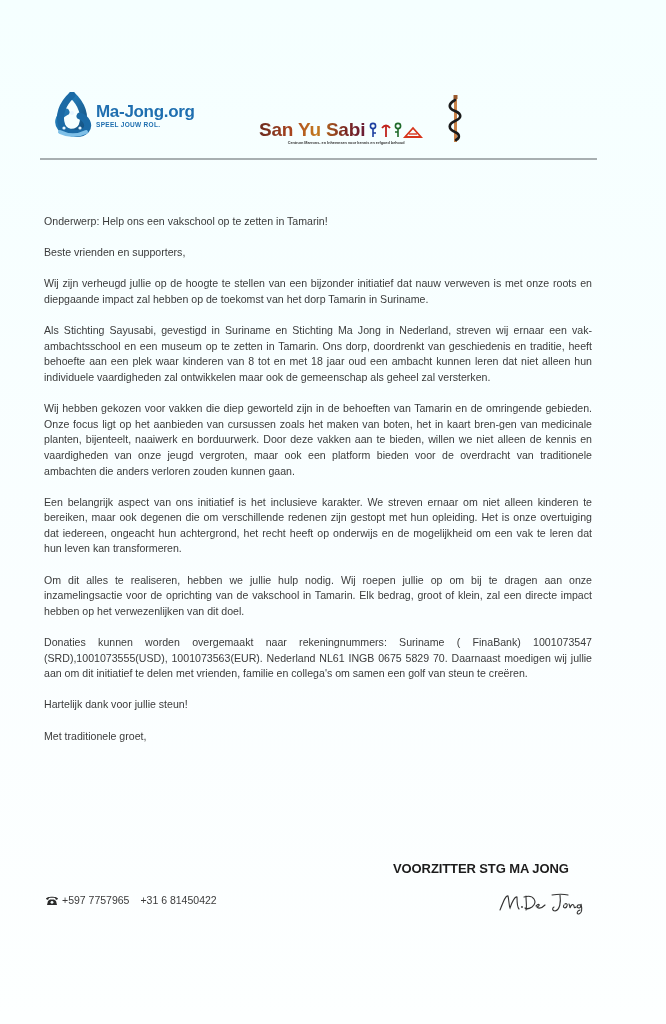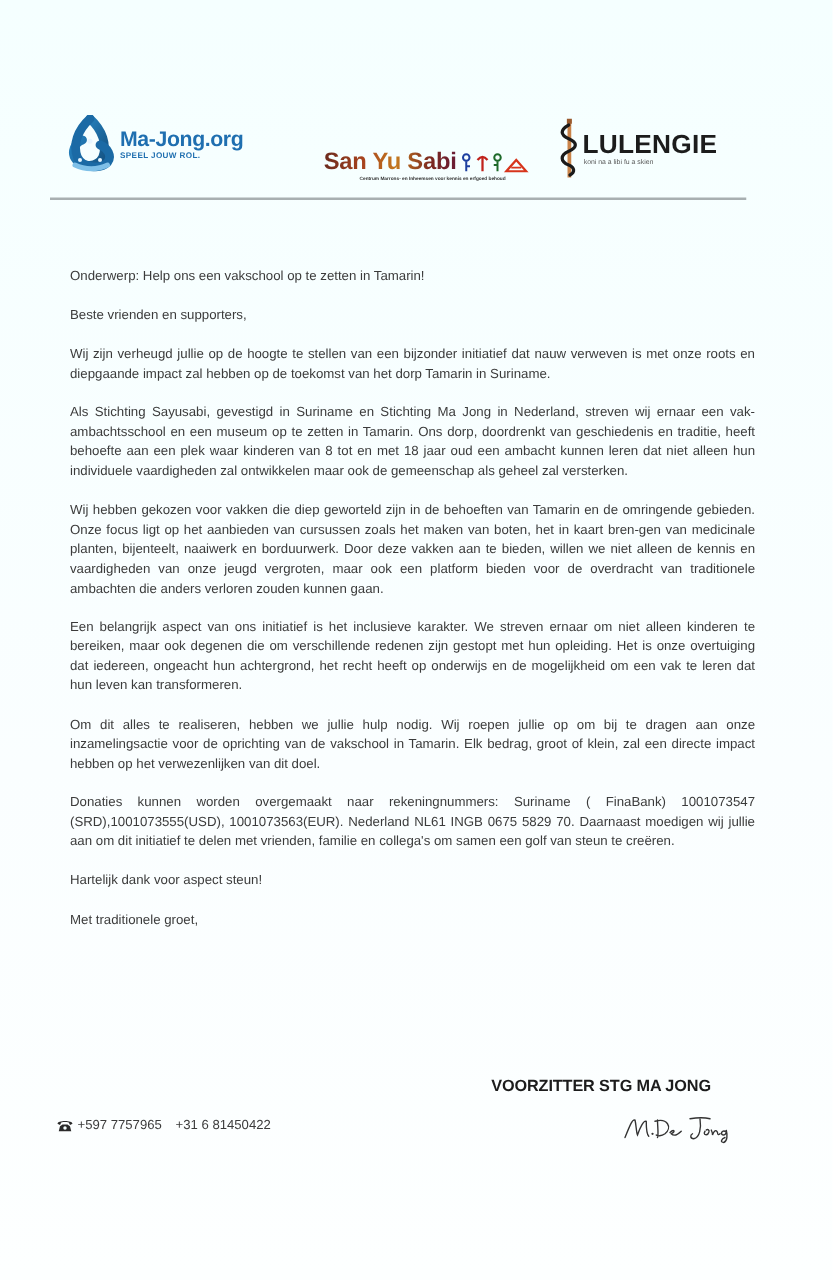--- a/index.html
+++ b/index.html
@@ -31,21 +31,21 @@
 
   
   .logo-lulengie { left: 446px; top: 94px; }
   .lul-mark { width: 18px; height: 50px; }
   .lul-text { display: flex; flex-direction: column; margin-left: 2px; }
   .lul-name { font-weight: bold; font-size: 21px; color: #1c1c1c; line-height: 22px; letter-spacing: 0.2px; }
   .lul-tag { font-size: 5.5px; color: #555; line-height: 7px; margin-left: 1px; }
 
   .divider { position: absolute; left: 40px; top: 158px; width: 557px; height: 2px; background: #a8afb1; }
 
-  .letter { position: absolute; left: 56px; top: 214px; width: 548px; font-size: 10.6px; line-height: 15.6px; color: #3b3b3b; }
+  .letter { position: absolute; left: 44px; top: 214px; width: 548px; font-size: 10.6px; line-height: 15.6px; color: #3b3b3b; }
   .letter p { margin: 0 0 15.6px 0; text-align: justify; }
   .letter p.nojust { text-align: left; }
 
   .signoff-title { position: absolute; left: 393px; top: 861px; font-weight: bold; font-size: 13px; color: #1c1c1c; letter-spacing: -0.1px; }
   .signature { position: absolute; left: 496px; top: 890px; width: 100px; height: 26px; }
 
   .contact { position: absolute; left: 45px; top: 894px; display: flex; align-items: flex-end; font-size: 10.5px; color: #3b3b3b; }
   .phone-icon { width: 14px; height: 11px; margin-right: 3px; }
   .phone-2 { margin-left: 11px; }
 </style>
@@ -91,39 +91,35 @@
     </div>
     <span class="sanyu-sub">Centrum Marrons- en Inheemsen voor kennis en erfgoed behoud</span>
   </div>
 
   <div class="logo logo-lulengie">
     <svg class="lul-mark" viewBox="0 0 18 50">
       <rect x="8" y="2" width="3" height="46" fill="#c9834a"></rect>
       <rect x="7.5" y="1" width="4" height="4" fill="#9a5a2e"></rect>
       <path d="M9 6 C 2 10, 2 14, 9 17 C 16 20, 16 24, 9 27 C 2 30, 2 35, 9 38 C 14 40, 14 44, 10 46" fill="none" stroke="#1a1a1a" stroke-width="2.6" stroke-linecap="round"></path>
     </svg>
-    <div class="lul-text">
-      <span class="lul-name">LULENGIE</span>
-      <span class="lul-tag">koni na a libi fu a skien</span>
-    </div>
   </div>
 
   <div class="divider"></div>
 </div>
 
 <div class="letter">
   <p class="nojust">Onderwerp: Help ons een vakschool op te zetten in Tamarin!</p>
   <p class="nojust">Beste vrienden en supporters,</p>
   <p>Wij zijn verheugd jullie op de hoogte te stellen van een bijzonder initiatief dat nauw verweven is met onze roots en diepgaande impact zal hebben op de toekomst van het dorp Tamarin in Suriname.</p>
   <p>Als Stichting Sayusabi, gevestigd in Suriname en Stichting Ma Jong in Nederland, streven wij ernaar een vak- ambachtsschool en een museum op te zetten in Tamarin. Ons dorp, doordrenkt van geschiedenis en traditie, heeft behoefte aan een plek waar kinderen van 8 tot en met 18 jaar oud een ambacht kunnen leren dat niet alleen hun individuele vaardigheden zal ontwikkelen maar ook de gemeenschap als geheel zal versterken.</p>
   <p>Wij hebben gekozen voor vakken die diep geworteld zijn in de behoeften van Tamarin en de omringende gebieden. Onze focus ligt op het aanbieden van cursussen zoals het maken van boten, het in kaart bren-gen van medicinale planten, bijenteelt, naaiwerk en borduurwerk. Door deze vakken aan te bieden, willen we niet alleen de kennis en vaardigheden van onze jeugd vergroten, maar ook een platform bieden voor de overdracht van traditionele ambachten die anders verloren zouden kunnen gaan.</p>
   <p>Een belangrijk aspect van ons initiatief is het inclusieve karakter. We streven ernaar om niet alleen kinderen te bereiken, maar ook degenen die om verschillende redenen zijn gestopt met hun opleiding. Het is onze overtuiging dat iedereen, ongeacht hun achtergrond, het recht heeft op onderwijs en de mogelijkheid om een vak te leren dat hun leven kan transformeren.</p>
   <p>Om dit alles te realiseren, hebben we jullie hulp nodig. Wij roepen jullie op om bij te dragen aan onze inzamelingsactie voor de oprichting van de vakschool in Tamarin. Elk bedrag, groot of klein, zal een directe impact hebben op het verwezenlijken van dit doel.</p>
   <p>Donaties kunnen worden overgemaakt naar rekeningnummers:  Suriname ( FinaBank) 1001073547 (SRD),1001073555(USD), 1001073563(EUR). Nederland NL61 INGB 0675 5829 70. Daarnaast moedigen wij jullie aan om dit initiatief te delen met vrienden, familie en collega's om samen een golf van steun te creëren.</p>
-  <p class="nojust">Hartelijk dank voor aspect steun!</p>
+  <p class="nojust">Hartelijk dank voor jullie steun!</p>
   <p class="nojust">Met traditionele groet,</p>
 </div>
 
 <div class="signoff-title">VOORZITTER STG MA JONG</div>
 
 <svg class="signature" viewBox="0 0 100 26">
   <title>M. De Jong</title>
   <path d="M4 20 C 8 10, 10 5, 12 6 C 13 10, 13 16, 14 18 C 16 12, 19 6, 21 7 C 21 12, 21 17, 23 19" fill="none" stroke="#333" stroke-width="1.1" stroke-linecap="round"></path>
   <circle cx="26" cy="17" r="0.9" fill="#333"></circle>
   <path d="M30 6 C 30 12, 31 17, 30 20 M28 7 C 38 4, 42 12, 36 17 C 33 19, 30 19, 29 18" fill="none" stroke="#333" stroke-width="1.1" stroke-linecap="round"></path>

